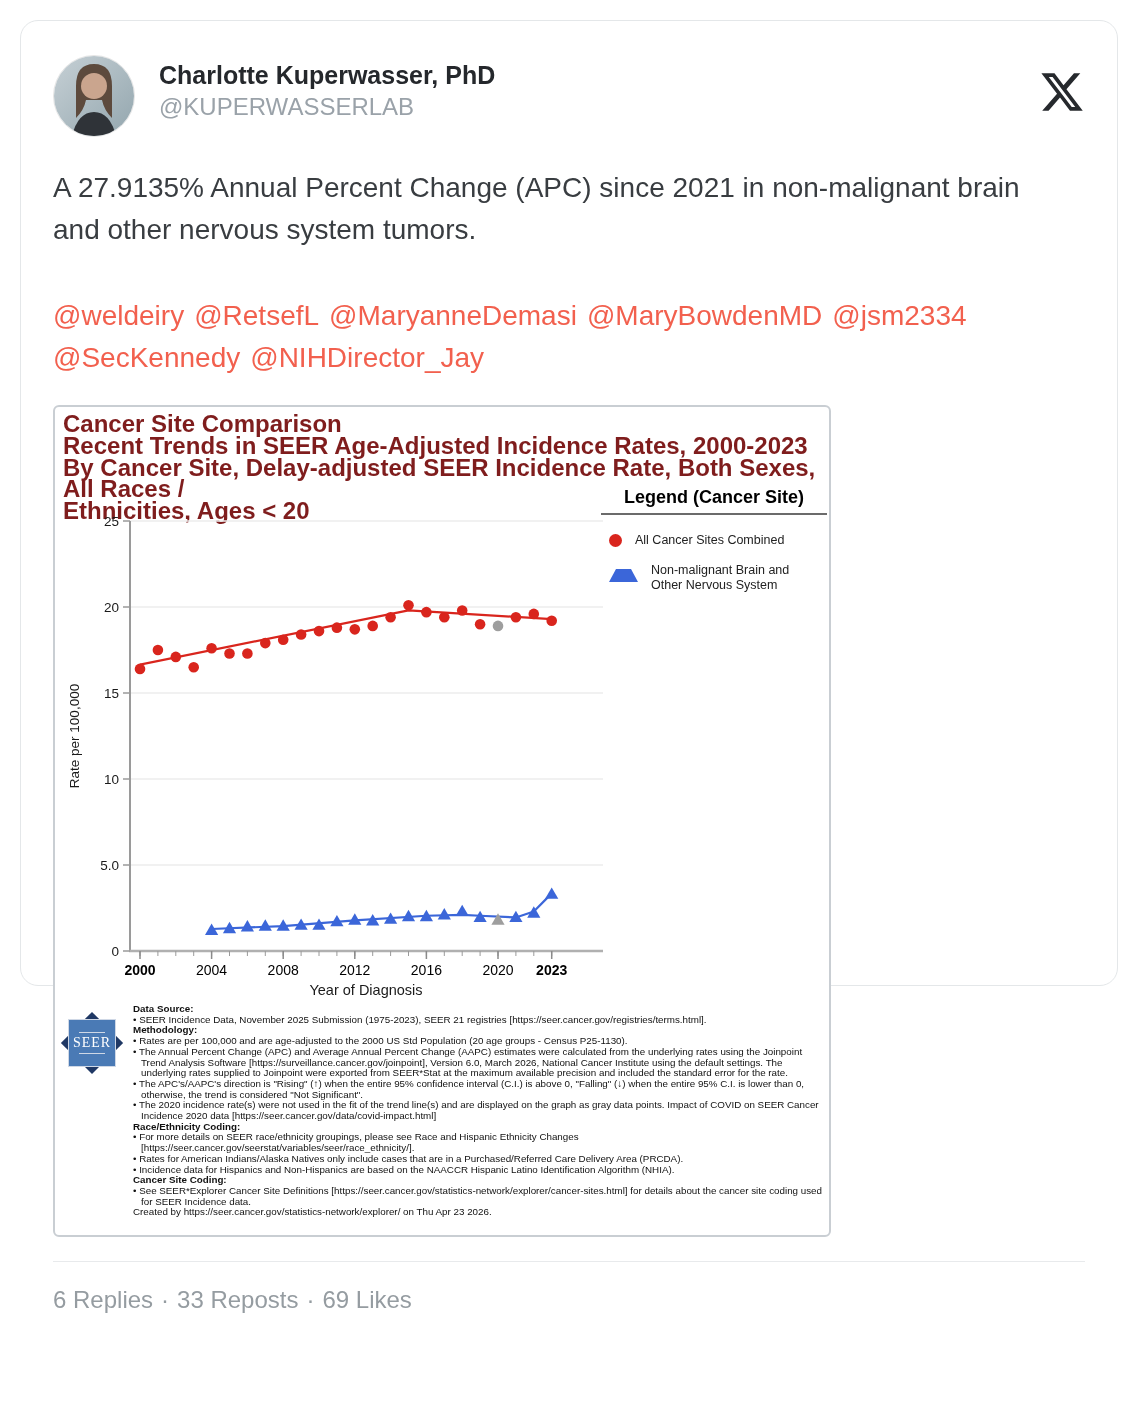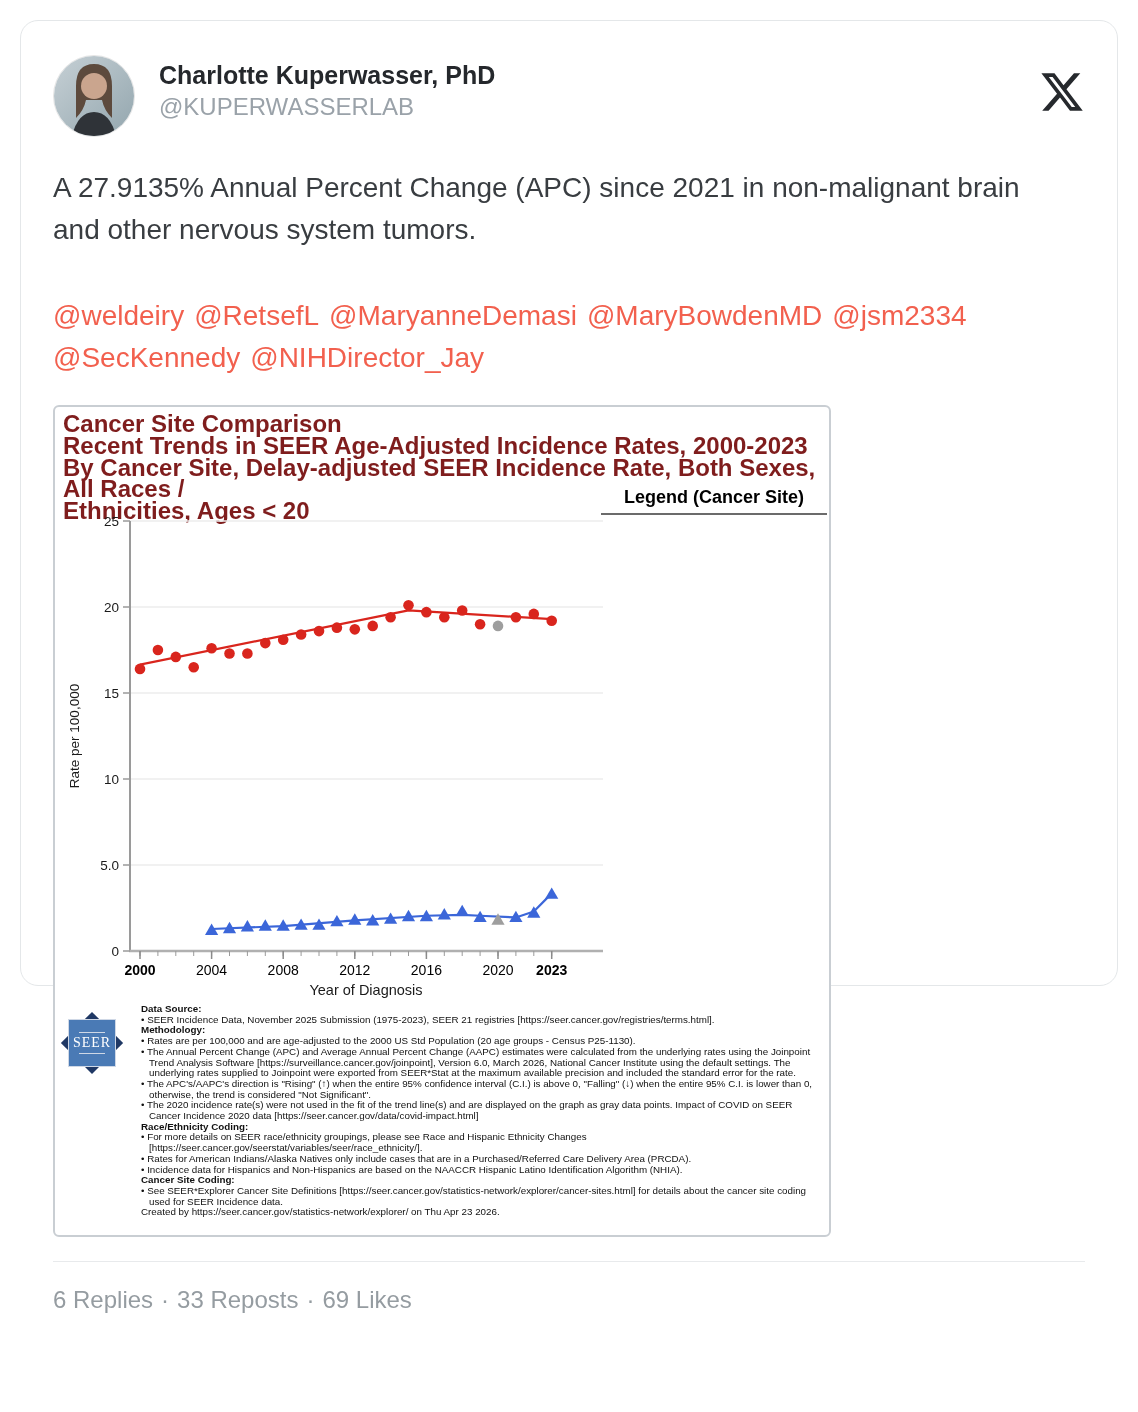--- a/index.html
+++ b/index.html
@@ -29,21 +29,21 @@
   .lg-dot{width:13px;height:13px;border-radius:50%;margin-top:1px;flex:0 0 13px;}
   .lg-tri{width:0;height:0;border-left:7.5px solid transparent;border-right:7.5px solid transparent;border-bottom:13px solid #3b66d9;margin-top:6px;flex:0 0 15px;}
   .plot{position:absolute;left:8px;top:87px;}
   
   .fn-row{position:absolute;left:6px;top:597px;right:6px;display:flex;align-items:flex-start;}
   .seer-logo{position:relative;width:62px;height:62px;flex:0 0 62px;margin:8px 2px 0 0;}
   .seer-diamond{position:absolute;left:9px;top:9px;width:44px;height:44px;background:#1f3864;transform:rotate(45deg);}
   .seer-sq{position:absolute;left:7px;top:7px;width:48px;height:48px;background:#4a7ab5;border:1px solid #cfd8e6;box-sizing:border-box;display:flex;align-items:center;justify-content:center;flex-direction:column;}
   .seer-word{color:#fff;font-family:"Liberation Serif",serif;font-size:14px;letter-spacing:1px;}
   .seer-line{width:26px;height:1px;background:#cfd8e6;margin:2px 0;}
-  .fn-text{flex:1;margin-left:16px;font-size:9.8px;line-height:10.7px;color:#111;}
+  .fn-text{flex:1;margin-left:8px;font-size:9.8px;line-height:10.7px;color:#111;}
   .fn-heading{font-weight:bold;}
   .fn-bullet{padding-left:8px;text-indent:-8px;}
   
   .timestamp{margin-top:38px;font-size:24px;color:#959ca1;}
   .sep{margin:0 8px;}
   .divider{border:none;border-top:1.5px solid #e8eaec;margin:24px 0 0 0;}
   .stats{margin-top:24px;font-size:24px;color:#959ca1;}
   .stat-link{color:#959ca1;text-decoration:none;}
 </style>
 </head>
@@ -87,20 +87,30 @@
       <div id="chart-subtitle">
           <div>Recent Trends in SEER Age-Adjusted Incidence Rates, 2000-2023</div>
           <div>By Cancer Site, Delay-adjusted SEER Incidence Rate, Both Sexes, All Races /</div>
           <div>Ethnicities, Ages &lt; 20</div>
         </div>
     </div>
 
     <div class="legend">
       <div class="legend-title">Legend (Cancer Site)</div>
       <hr class="legend-rule">
+      <div class="legend-items">
+        <div class="legend-item">
+          <span class="lg-dot" id="lg-dot" style="background: rgb(217, 37, 29);"></span>
+          <span class="legend-label">All Cancer Sites Combined</span>
+        </div>
+        <div class="legend-item">
+          <span class="lg-tri" id="lg-tri" style="border-bottom-color: rgb(59, 102, 217);"></span>
+          <span class="legend-label">Non-malignant Brain and Other Nervous System</span>
+        </div>
+      </div>
     </div>
 
     <svg class="plot" id="plot" width="560" height="512" viewBox="0 0 560 512">
         <line x1="67" y1="371" x2="540" y2="371" stroke="#ededed" stroke-width="1.5"></line>
         <line x1="67" y1="285" x2="540" y2="285" stroke="#ededed" stroke-width="1.5"></line>
         <line x1="67" y1="199" x2="540" y2="199" stroke="#ededed" stroke-width="1.5"></line>
         <line x1="67" y1="113" x2="540" y2="113" stroke="#ededed" stroke-width="1.5"></line>
         <line x1="67" y1="27" x2="540" y2="27" stroke="#ededed" stroke-width="1.5"></line>
         <line x1="67" y1="27" x2="67" y2="457" stroke="#9a9a9a" stroke-width="2"></line>
         <line x1="66" y1="457" x2="540" y2="457" stroke="#b0b0b0" stroke-width="2.5"></line>

